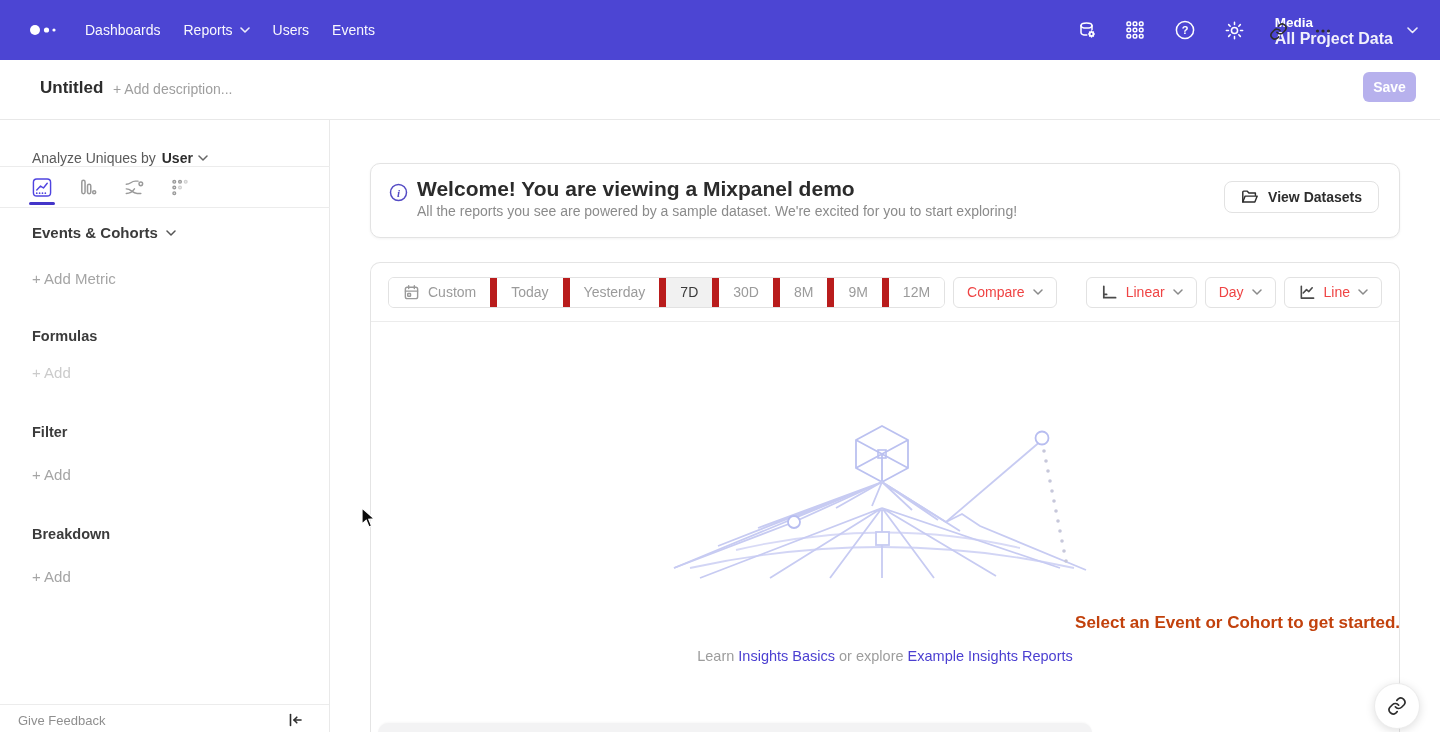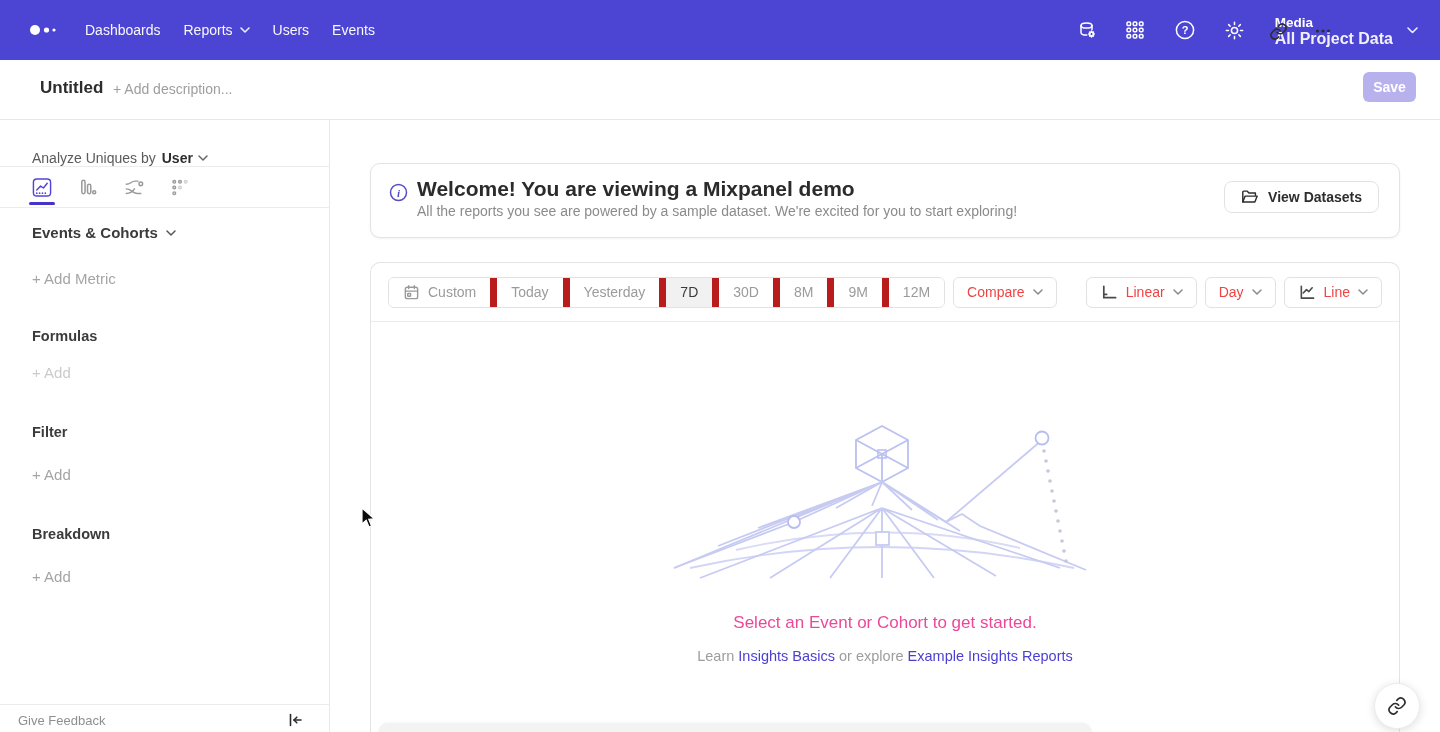--- a/index.html
+++ b/index.html
@@ -92,21 +92,21 @@
   .seg:last-child { border-right:none; }
   .seg.selected { background:#f1f1f1; color:#3a3a3a; font-weight:500; }
   .tb-btn {
     height:31px; padding:0 13px; border:1px solid #e2e2e2; border-radius:6px; background:#fff;
     display:flex; align-items:center; gap:8px; font-size:14px; font-weight:500; color:#ef4444; cursor:pointer; white-space:nowrap;
   }
   .compare-btn { margin-left:8px; }
   .tb-right { margin-left:auto; display:flex; gap:8px; }
   
   .empty-illustration { position:absolute; left:660px; top:418px; }
-  .empty-title { position:absolute; left:370px; top:613px; width:1030px; text-align:center; font-size:17px; font-weight:400; color:#ec4899; }
+  .empty-title { position:absolute; left:370px; top:613px; width:1030px; text-align:right; font-size:17px; font-weight:700; color:#c2410c; }
   .empty-links { position:absolute; left:370px; top:648px; width:1030px; text-align:center; font-size:14.5px; color:#9d9d9d; }
   .empty-links a { color:#4b3fd1; text-decoration:none; font-weight:500; cursor:pointer; }
   .card-footer-peek {
     position:absolute; left:378px; top:723px; width:714px; height:12px;
     background:#f3f3f4; border-radius:10px 10px 0 0; box-shadow:0 -1px 2px rgba(0,0,0,0.03);
   }
   .floating-link-btn {
     position:absolute; left:1374px; top:683px; width:46px; height:46px; border-radius:50%;
     background:#fff; border:1px solid #ececec; box-shadow:0 2px 10px rgba(0,0,0,0.13);
     display:flex; align-items:center; justify-content:center; cursor:pointer;

